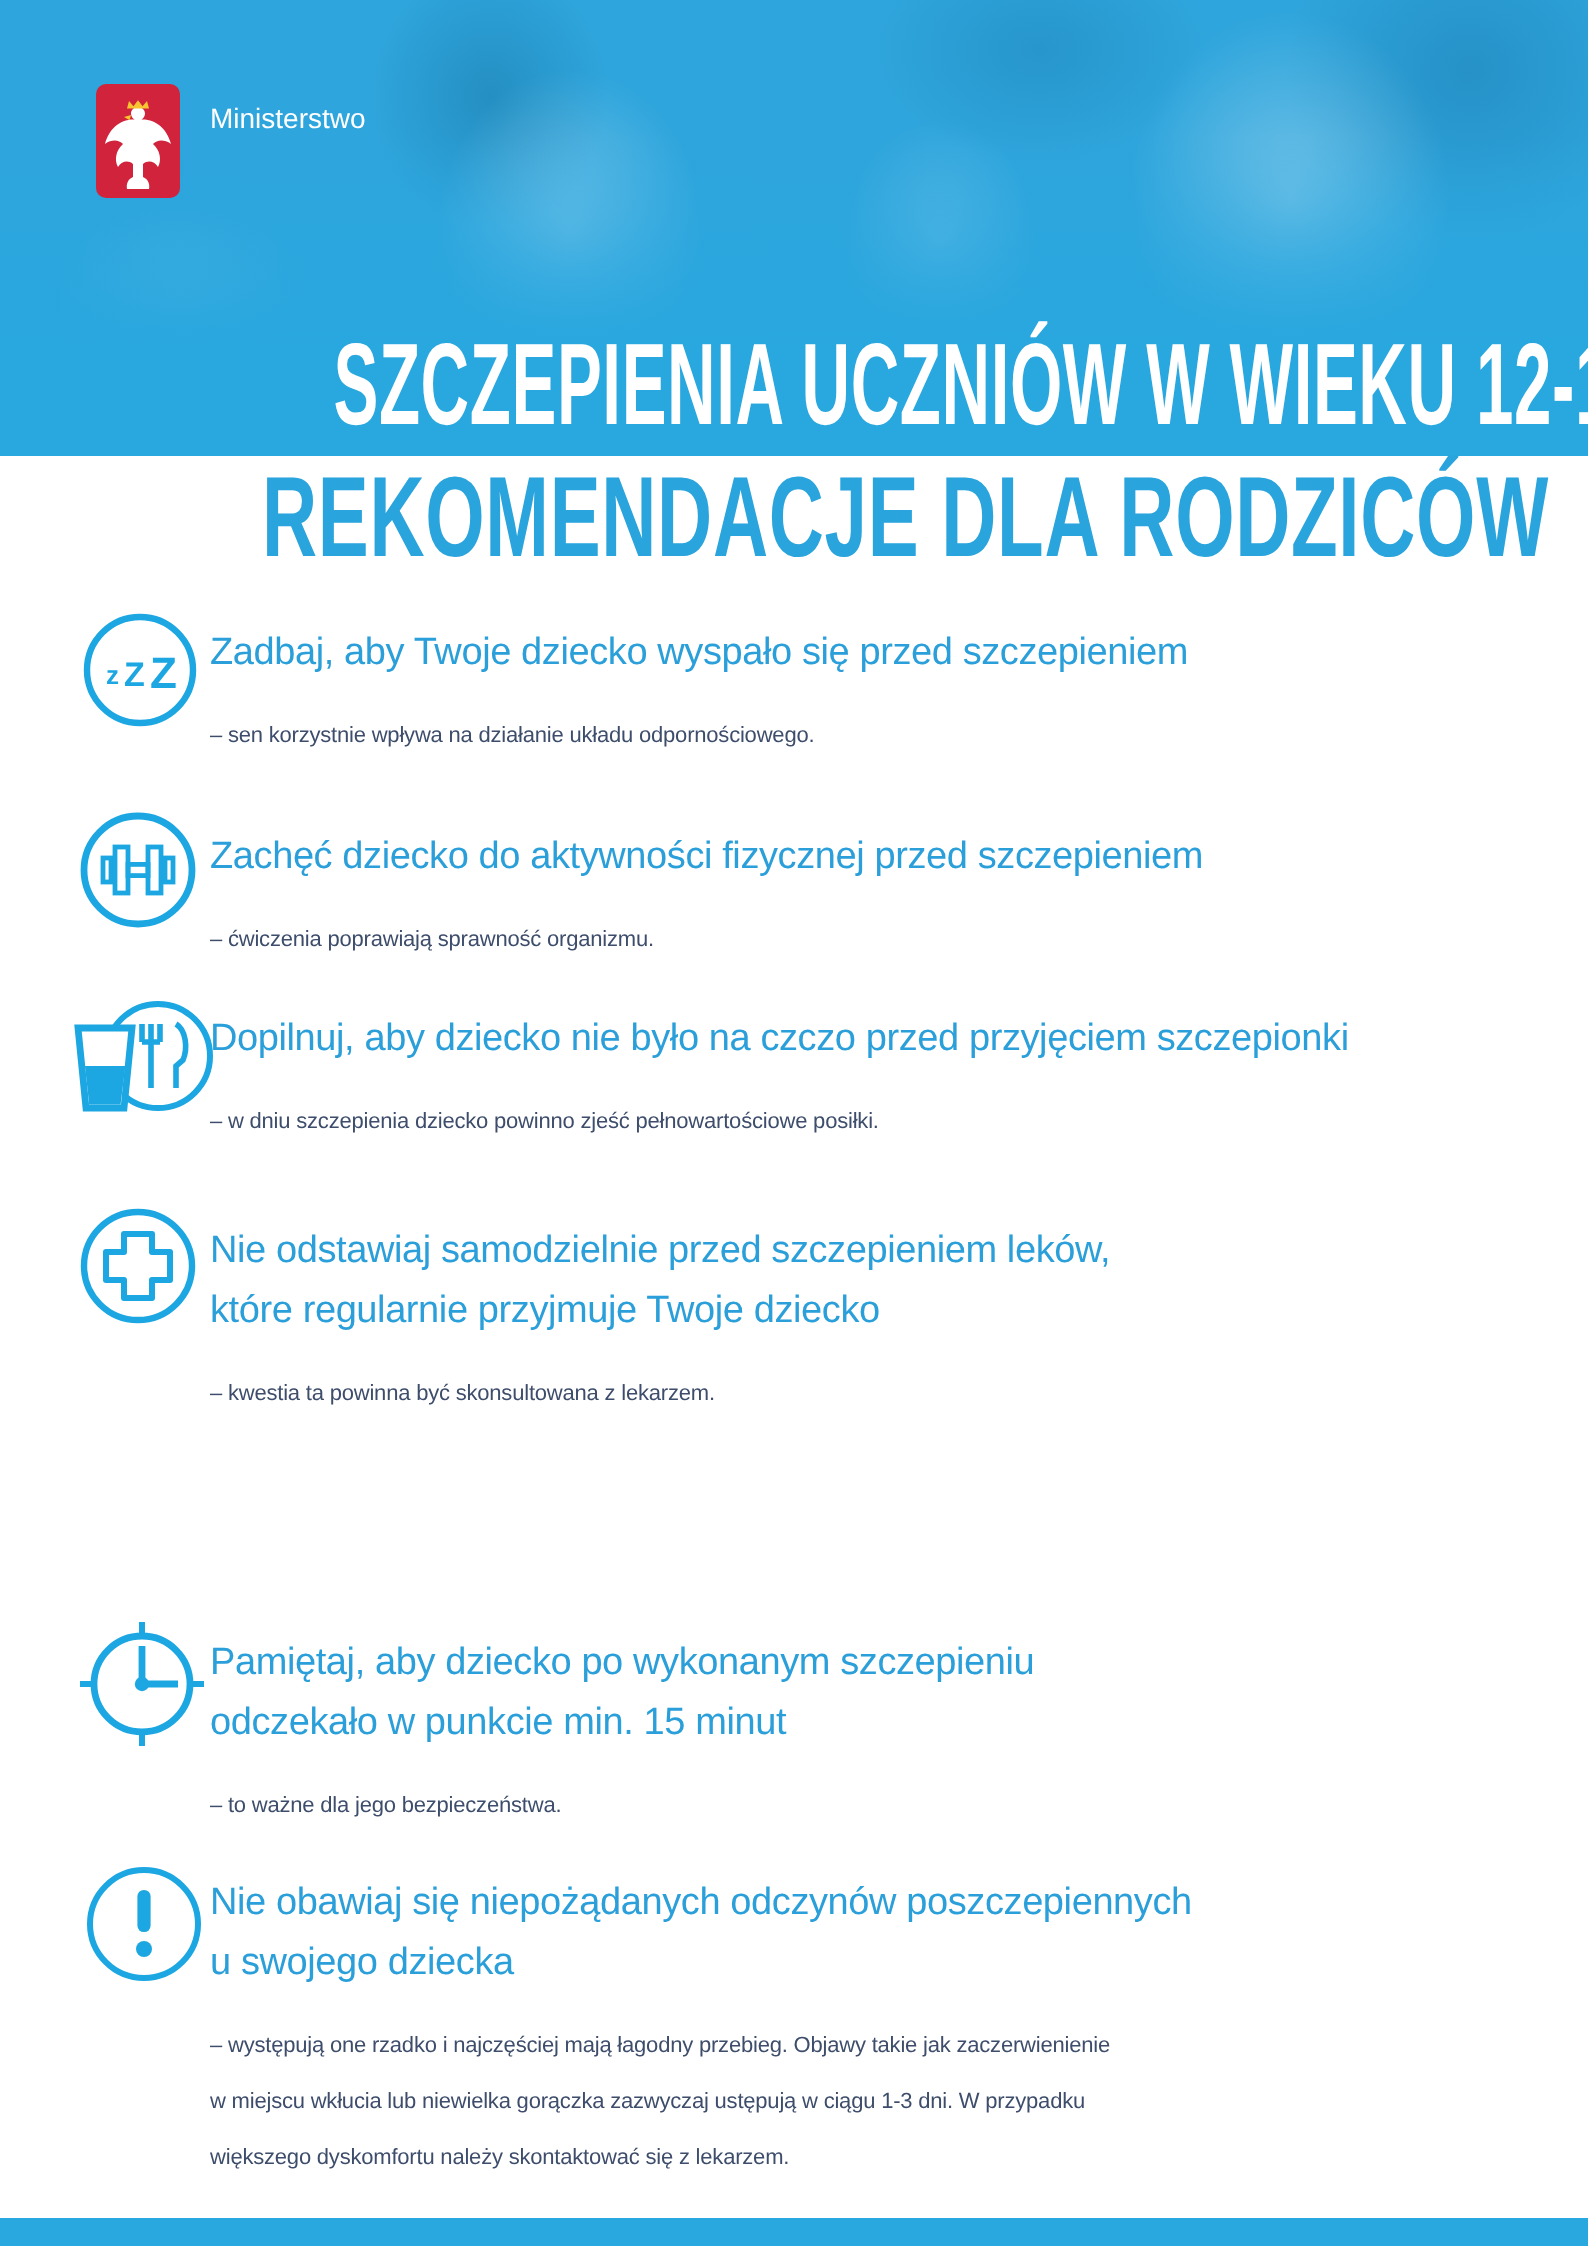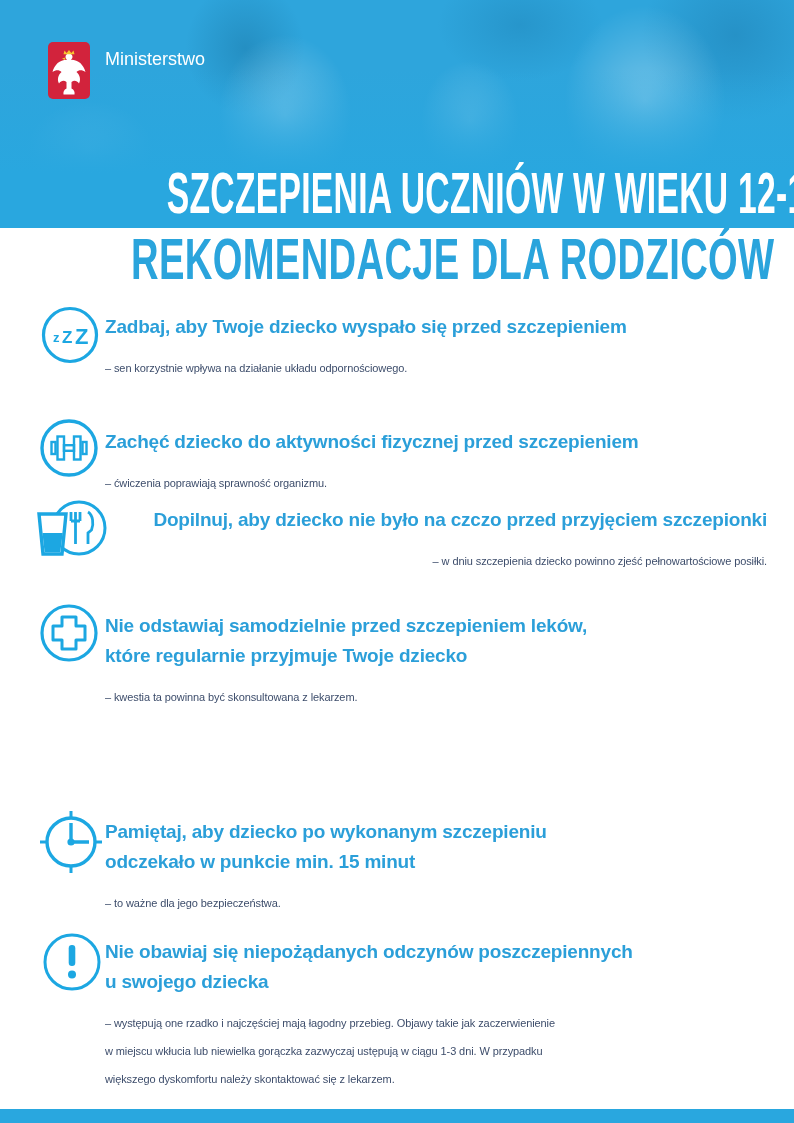--- a/index.html
+++ b/index.html
@@ -14,34 +14,34 @@
       radial-gradient(95px 115px at 285px 115px, rgba(255,255,255,.30), transparent 70%),
       radial-gradient(85px 95px at 245px 48px, rgba(16,96,140,.32), transparent 70%),
       radial-gradient(115px 135px at 645px 100px, rgba(255,255,255,.32), transparent 70%),
       radial-gradient(130px 120px at 735px 35px, rgba(18,100,150,.30), transparent 72%),
       radial-gradient(70px 85px at 470px 120px, rgba(255,255,255,.20), transparent 70%),
       radial-gradient(110px 75px at 520px 25px, rgba(20,110,160,.28), transparent 75%),
       radial-gradient(90px 70px at 90px 150px, rgba(255,255,255,.14), transparent 70%);
   }
   .logo-row{position:absolute;left:48px;top:42px;display:flex;align-items:flex-start;}
   .logo-emblem{display:block;width:42px;height:57px;}
-  .logo-text{margin-left:15px;margin-top:4px;color:#ffffff;font-size:18px;line-height:27px;}
+  .logo-text{margin-left:15px;margin-top:4px;color:#ffffff;font-size:14px;line-height:27px;}
   .band-title{position:absolute;left:0;right:0;top:164px;text-align:center;color:#ffffff;
     font-size:58px;line-height:58px;font-weight:bold;white-space:nowrap;
     transform:scaleX(0.58);transform-origin:50% 50%;letter-spacing:0.5px;}
 
   .subtitle{position:absolute;left:0;right:0;top:233px;text-align:center;color:#2aa4dc;
     font-size:57px;line-height:52px;font-weight:bold;white-space:nowrap;
     transform:scaleX(0.67);transform-origin:50% 50%;letter-spacing:0.5px;}
 
   
   .row{position:absolute;left:38px;width:730px;}
   .row-icon{position:absolute;left:0;top:0;}
   .row-content{margin-left:67px;padding-top:9px;width:662px;}
-  .row-heading{color:#2b9fd9;font-size:19px;line-height:30px;font-weight:bold;
+  .row-heading{color:#2b9fd9;font-size:19px;line-height:30px;font-weight:normal;
     letter-spacing:-0.2px;white-space:pre;}
   .row-desc{margin-top:12px;color:#3d4d6b;font-size:11px;line-height:28px;
     letter-spacing:-0.1px;white-space:pre;}
 
   
   .footer-bar{position:absolute;left:0;top:1109px;width:794px;height:14px;background:#29a7df;}
 
   .ic{display:block;}
 </style>
 </head>
@@ -75,36 +75,36 @@
       <text x="14" y="37" font-family="Liberation Sans, sans-serif" font-weight="bold" font-size="13" fill="#1ca7e2">z</text>
       <text x="23" y="38" font-family="Liberation Sans, sans-serif" font-weight="bold" font-size="17" fill="#1ca7e2">Z</text>
       <text x="36" y="39" font-family="Liberation Sans, sans-serif" font-weight="bold" font-size="22" fill="#1ca7e2">Z</text>
     </svg>
     <div class="row-content">
       <div class="row-heading">Zadbaj, aby Twoje dziecko wyspało się przed szczepieniem</div>
       <div class="row-desc">– sen korzystnie wpływa na działanie układu odpornościowego.</div>
     </div>
   </div>
 
-  <div class="row" style="top:418px;">
+  <div class="row" style="top:405px;">
     <svg class="row-icon ic" width="62" height="62" viewBox="0 0 62 62">
       <circle cx="31" cy="30" r="27" fill="none" stroke="#1ca7e2" stroke-width="3.4"></circle>
       <rect x="13.5" y="24" width="4" height="12" fill="none" stroke="#1ca7e2" stroke-width="2.4"></rect>
       <rect x="19.5" y="18.5" width="6.5" height="23" fill="none" stroke="#1ca7e2" stroke-width="2.4"></rect>
       <rect x="26" y="27.2" width="10" height="5.6" fill="none" stroke="#1ca7e2" stroke-width="2.4"></rect>
       <rect x="36" y="18.5" width="6.5" height="23" fill="none" stroke="#1ca7e2" stroke-width="2.4"></rect>
       <rect x="44.5" y="24" width="4" height="12" fill="none" stroke="#1ca7e2" stroke-width="2.4"></rect>
     </svg>
     <div class="row-content">
       <div class="row-heading">Zachęć dziecko do aktywności fizycznej przed szczepieniem</div>
       <div class="row-desc">– ćwiczenia poprawiają sprawność organizmu.</div>
     </div>
   </div>
 
-  <div class="row" style="top:496px;text-align:right;">
+  <div class="row" style="top:496px;">
     <svg class="row-icon ic" width="76" height="72" viewBox="0 0 76 72" style="left:-5px;">
       <circle cx="46" cy="32" r="26" fill="none" stroke="#1ca7e2" stroke-width="3"></circle>
 
       <path d="M38,16 v9 M42.5,16 v9 M47,16 v9 M38,25 h9 M42.5,25 v23" fill="none" stroke="#1ca7e2" stroke-width="2.8"></path>
 
       <path d="M55,16 c5,3 6,12 3.5,18 l-3.5,3 v11" fill="none" stroke="#1ca7e2" stroke-width="2.8"></path>
 
       <polygon points="6,18 33,18 29,58 10,58" fill="#ffffff" stroke="#1ca7e2" stroke-width="3.4"></polygon>
       <polygon points="9.5,37 29.7,37 27.3,56.2 11.6,56.2" fill="#1ca7e2"></polygon>
     </svg>

